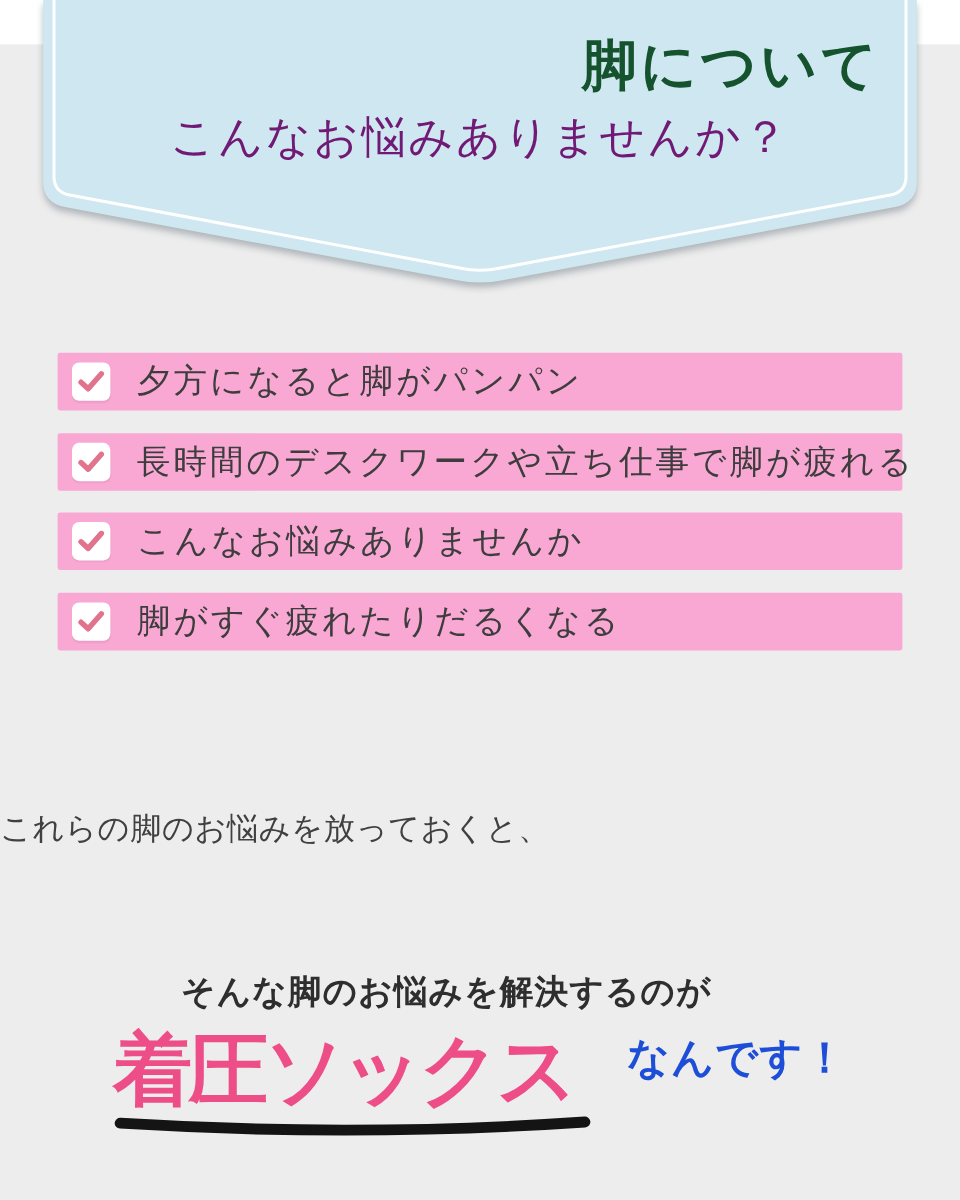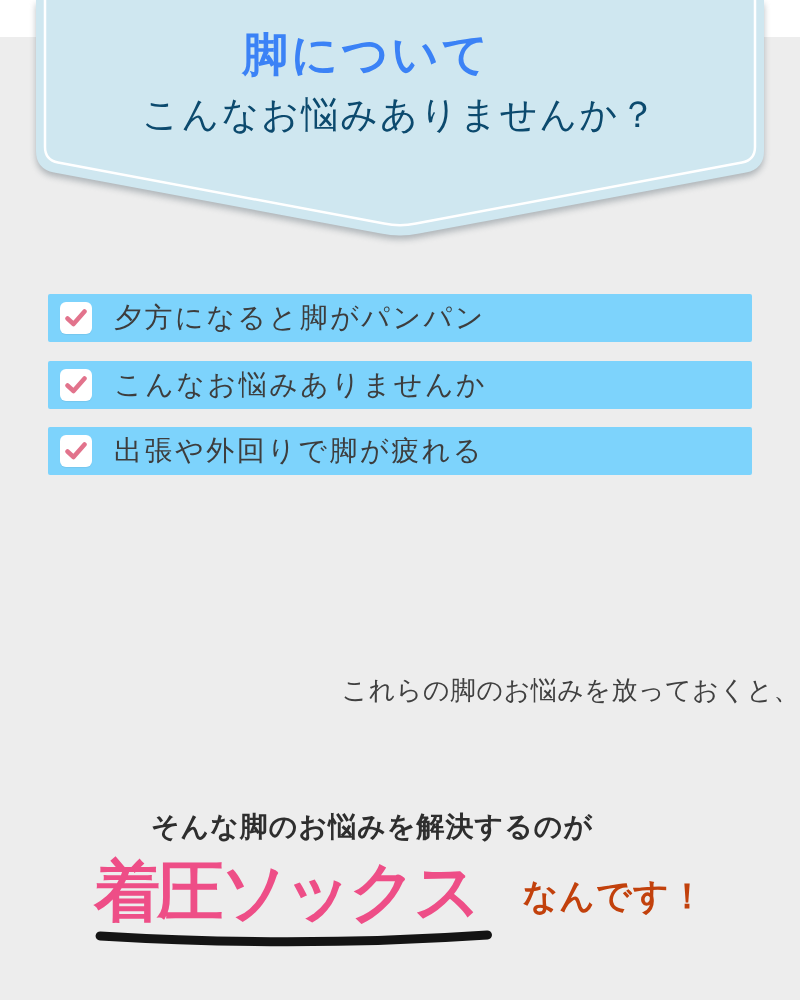--- a/index.html
+++ b/index.html
@@ -20,44 +20,44 @@
     position: absolute;
     top: 37px; left: 0; right: 0; bottom: 0;
     background: #ededed;
   }
 
   
   .ribbon { position: absolute; top: 0; left: 0; width: 800px; height: 250px; }
   .ribbon svg { display: block; filter: drop-shadow(0 4px 3px rgba(100,112,122,0.45)); }
   .ribbon-title {
     position: absolute; top: 28px; left: 0; width: 734px;
-    text-align: center;
+    text-align: right;
     font-size: 46px; font-weight: 700;
     letter-spacing: 3px;
-    color: #3b82f6;
+    color: #14532d;
     line-height: 52px;
   }
   .ribbon-subtitle {
     position: absolute; top: 92px; left: 0; width: 800px;
     text-align: center;
     font-size: 37px; font-weight: 400;
     letter-spacing: 2px;
-    color: #0c4a6e;
+    color: #701a75;
     line-height: 46px;
   }
 
   
   .checklist { position: absolute; top: 294px; left: 48px; width: 704px; }
   .check-row {
     display: flex;
     align-items: center;
     height: 48px;
     margin-bottom: 18.5px;
     padding-left: 12px;
-    background: #7dd3fc;
+    background: #f9a8d4;
     border-radius: 2px;
   }
   .checkbox {
     flex: 0 0 auto;
     width: 32px; height: 32px;
     background: #ffffff;
     border-radius: 6px;
     display: flex; align-items: center; justify-content: center;
     box-shadow: 0 1px 1px rgba(0,0,0,0.06);
     margin-right: 22px;
@@ -67,59 +67,59 @@
     font-size: 28px;
     letter-spacing: 2.5px;
     font-weight: 500;
     color: #3d3d3d;
     white-space: nowrap;
   }
 
   
   .warning {
     position: absolute; top: 672px; left: 0; width: 800px;
-    text-align: right;
+    text-align: left;
     font-size: 26px;
     line-height: 37.5px;
     letter-spacing: 0.5px;
     color: #404040;
   }
 
   
   .solution-lead {
     position: absolute; top: 808px; left: -28px; width: 800px;
     text-align: center;
     font-size: 28px; font-weight: 700;
     letter-spacing: 1px;
     color: #2e2e2e;
   }
   .big-line {
     position: absolute; top: 858px; left: 0; width: 800px;
-    display: flex; justify-content: center; align-items: flex-end; gap: 44px;
+    display: flex; justify-content: center; align-items: flex-start; gap: 44px;
   }
   .highlight-wrap { position: relative; display: inline-block; }
   .highlight {
     display: inline-block;
     font-size: 66px; font-weight: 700;
     letter-spacing: -3px;
     line-height: 1;
     color: #ee4e87;
     white-space: nowrap;
   }
   .swoosh {
     position: absolute;
     left: 0; bottom: -28px;
     width: 104%; height: 24px;
     overflow: visible;
   }
   .suffix {
     display: inline-block;
     font-size: 35px; font-weight: 700;
     letter-spacing: 1px;
-    color: #c2410c;
+    color: #1d4ed8;
     padding-bottom: 4px;
     white-space: nowrap;
   }
 </style>
 </head>
 <body>
 
 <div class="page">
 
   <div class="gray-bg"></div>
@@ -138,37 +138,45 @@
     <div class="check-row">
       <span class="checkbox">
         <svg width="22" height="18" viewBox="0 0 22 18">
           <path d="M2.5,9.5 L8.5,15 L19.5,2.5" fill="none" stroke="#e2738c" stroke-width="4.5" stroke-linecap="round" stroke-linejoin="round"></path>
         </svg>
       </span>
       <span class="row-label">夕方になると脚がパンパン</span>
     </div>
 
 
+    <div class="check-row">
+      <span class="checkbox">
+        <svg width="22" height="18" viewBox="0 0 22 18">
+          <path d="M2.5,9.5 L8.5,15 L19.5,2.5" fill="none" stroke="#e2738c" stroke-width="4.5" stroke-linecap="round" stroke-linejoin="round"></path>
+        </svg>
+      </span>
+      <span class="row-label">長時間のデスクワークや立ち仕事で脚が疲れる</span>
+    </div>
 
     <div class="check-row">
       <span class="checkbox">
         <svg width="22" height="18" viewBox="0 0 22 18">
           <path d="M2.5,9.5 L8.5,15 L19.5,2.5" fill="none" stroke="#e2738c" stroke-width="4.5" stroke-linecap="round" stroke-linejoin="round"></path>
         </svg>
       </span>
       <span class="row-label">こんなお悩みありませんか</span>
     </div>
 
     <div class="check-row">
       <span class="checkbox">
         <svg width="22" height="18" viewBox="0 0 22 18">
           <path d="M2.5,9.5 L8.5,15 L19.5,2.5" fill="none" stroke="#e2738c" stroke-width="4.5" stroke-linecap="round" stroke-linejoin="round"></path>
         </svg>
       </span>
-      <span class="row-label">出張や外回りで脚が疲れる</span>
+      <span class="row-label">脚がすぐ疲れたりだるくなる</span>
     </div>
 
   </div>
 
   <div class="warning">
     <div>これらの脚のお悩みを放っておくと、</div>
   </div>
 
   <div class="solution-lead">そんな脚のお悩みを解決するのが</div>
 

